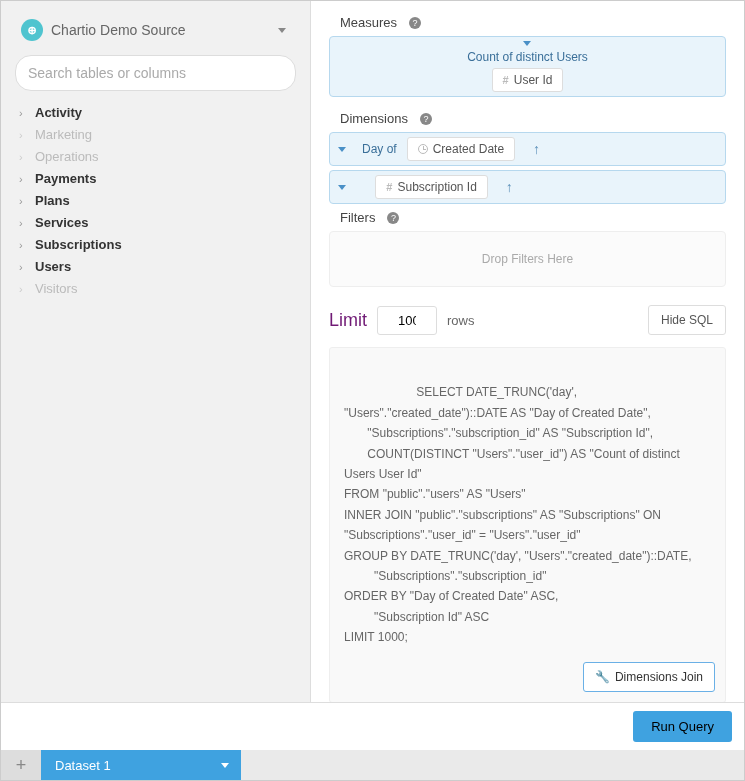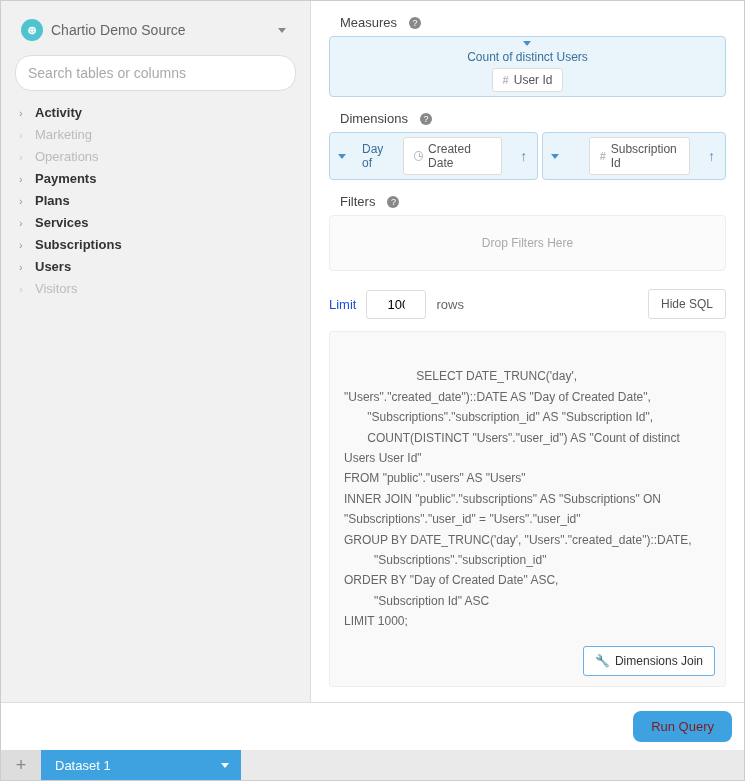--- a/index.html
+++ b/index.html
@@ -45,40 +45,40 @@
   .pill-seg.white { background:#fff; border:1px solid #ddd; border-radius:3px; }
   .pill-seg.trans { color:#3a6f99; }
 
   .type-icon { color:#bbb; font-size:11px; font-weight:bold; }
   .clock-icon { width:10px; height:10px; border:1.3px solid #bbb; border-radius:50%; position:relative; display:inline-block; }
   .clock-icon::before { content:''; position:absolute; width:3px; height:1px; background:#bbb; top:4px; left:4px; }
   .clock-icon::after { content:''; position:absolute; width:1px; height:3px; background:#bbb; top:1px; left:4px; }
 
   .sort-arrow { color:#5a8fb8; font-size:14px; padding:0 6px 0 18px; font-weight:bold; }
 
-  .dim-stack { display:flex; flex-direction:row; gap:4px; margin-bottom:14px; }
+  .dim-stack { display:flex; flex-direction:column; gap:4px; margin-bottom:6px; }
   .dim-row { background:#e9f4fb; border:1px solid #b6d8ee; border-radius:4px; padding:4px; display:flex; align-items:center; }
 
   .filters-drop { background:#fbfbfb; border:1px solid #eee; border-radius:4px; padding:20px; text-align:center; color:#aaa; font-size:12px; margin-bottom:18px; }
 
   .limit-row { display:flex; align-items:center; gap:10px; margin-bottom:12px; }
-  .limit-label { font-size:13px; color:#1d4ed8; }
+  .limit-label { font-size:18px; color:#701a75; }
   .limit-input { width:60px; padding:6px 20px; border:1px solid #ddd; border-radius:3px; font-size:13px; }
   .rows-label { font-size:13px; color:#666; }
   .spacer { flex:1; }
   .hide-sql-btn { padding:7px 12px; border:1px solid #ddd; background:#fff; border-radius:3px; font-size:12px; color:#555; cursor:pointer; }
 
   .sql-box { background:#f9f9f9; border:1px solid #eee; border-radius:3px; padding:14px; font-family: Menlo, Consolas, monospace; font-size:12px; color:#666; line-height:1.7; white-space:pre-wrap; position:relative; }
   .regen-btn { position:absolute; bottom:10px; right:10px; padding:7px 11px; border:1.5px solid #6ab0e6; background:#fff; border-radius:3px; font-size:12px; color:#333; cursor:pointer; display:flex; align-items:center; gap:5px; }
   .wrench-icon { font-size:12px; color:#333; }
 
   
   .footer { border-top:1px solid #ddd; display:flex; flex-direction:column; }
   .run-row { display:flex; justify-content:flex-end; padding:8px 12px; background:#fff; }
-  .run-btn { padding:8px 18px; background:#3fa2e0; color:#7f1d1d; border:none; border-radius:8px; font-size:13px; cursor:pointer; font-weight:500; }
+  .run-btn { padding:8px 18px; background:#3fa2e0; color:#000000; border:none; border-radius:3px; font-size:13px; cursor:pointer; font-weight:500; }
   .dataset-row { display:flex; align-items:stretch; background:#eaeaea; height:30px; }
   .add-ds { width:40px; display:flex; align-items:center; justify-content:center; color:#888; font-size:18px; cursor:pointer; background:#ddd; }
   .ds-tab { background:#3fa2e0; color:#fff; padding:0 70px 0 14px; display:flex; align-items:center; font-size:13px; position:relative; min-width:200px; }
   .ds-caret { position:absolute; right:12px; width:0; height:0; border-left:4px solid transparent; border-right:4px solid transparent; border-top:5px solid #fff; }
 </style>
 </head>
 <body>
 
 <div class="app">
   <div class="main">

